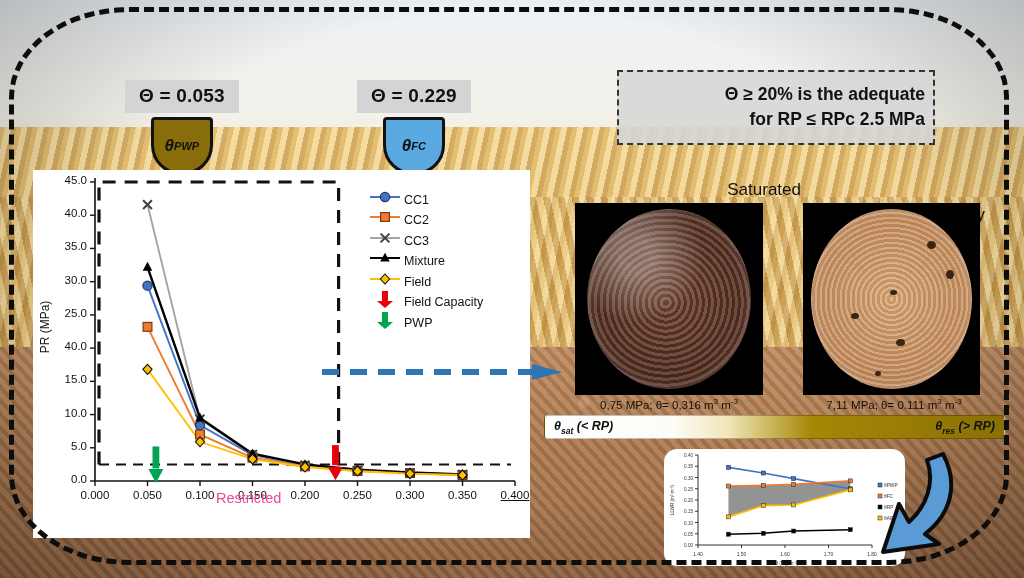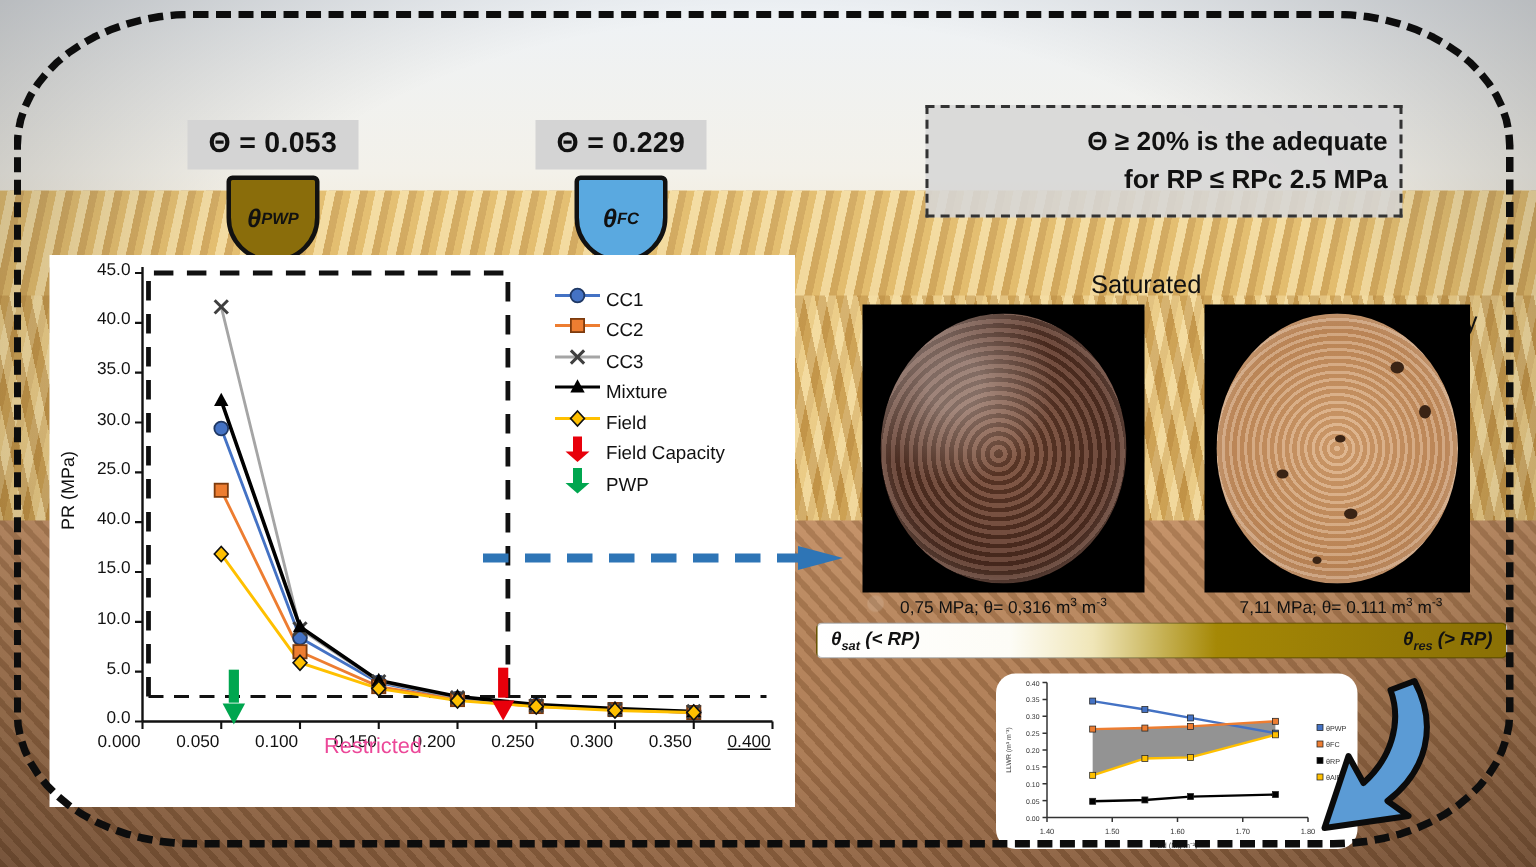--- a/index.html
+++ b/index.html
@@ -79,21 +79,21 @@
   .ylabel{
     position:absolute;left:-14px;top:150px;transform:rotate(-90deg);
     font-size:12px;color:#111;white-space:nowrap;
   }
   .xlabel{
     position:absolute;left:0;top:340px;width:497px;text-align:center;
     font-size:12px;color:#111;
   }
   .ytick,.xtick{position:absolute;font-size:11.5px;color:#111;}
   .ytick{right:0;text-align:right;width:40px;}
-  .xtick{text-align:left;width:60px;}
+  .xtick{text-align:center;width:60px;}
 
   
   #legend{position:absolute;left:368px;top:186px;z-index:30;}
   .leg-row{display:flex;align-items:flex-end;height:20.5px;}
   .leg-sym{width:34px;height:20px;position:relative;flex:0 0 34px;}
   .leg-txt{font-size:12.5px;color:#111;margin-left:2px;white-space:nowrap;}
   .redlabel{position:absolute;font-size:14.5px;font-weight:400;color:#ec4899;z-index:30;}
 
   
   .photo-title{position:absolute;font-size:17px;color:#111;font-weight:400;z-index:20;}

